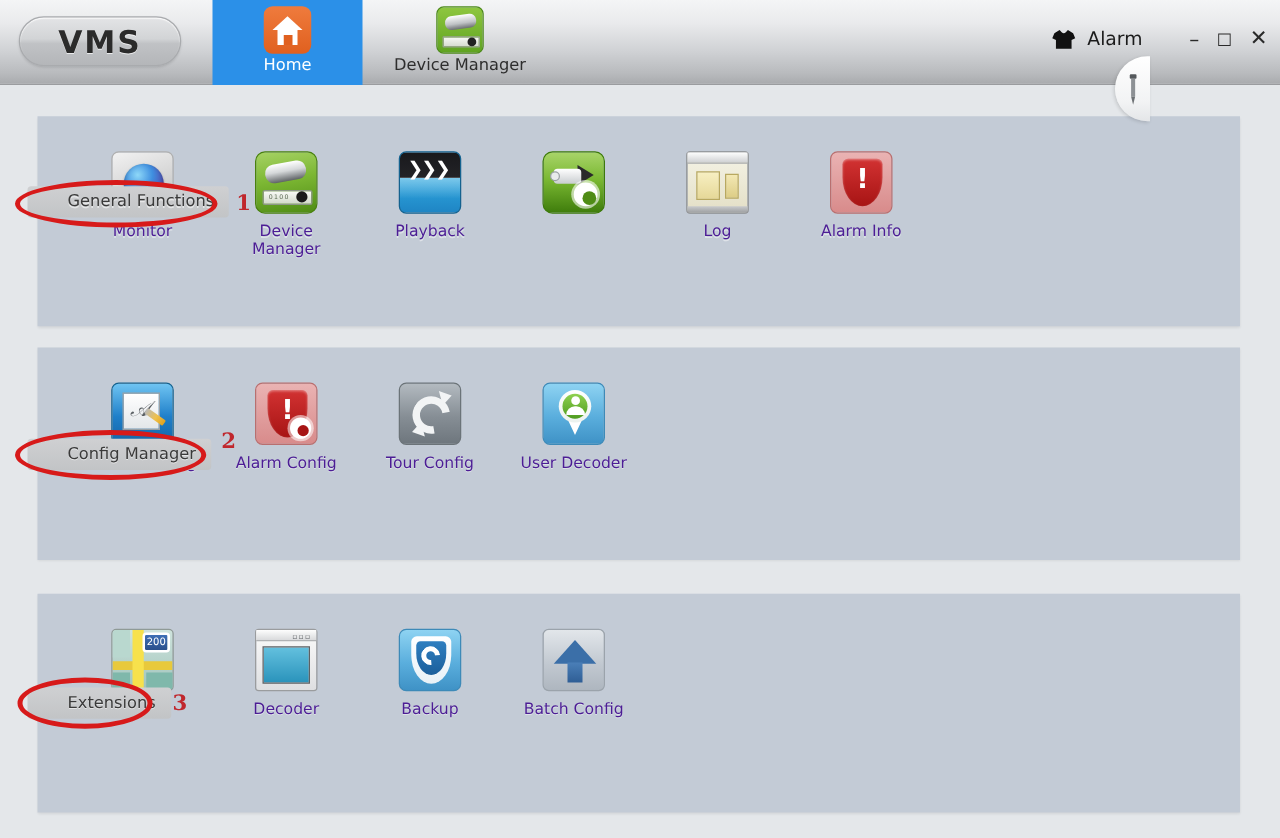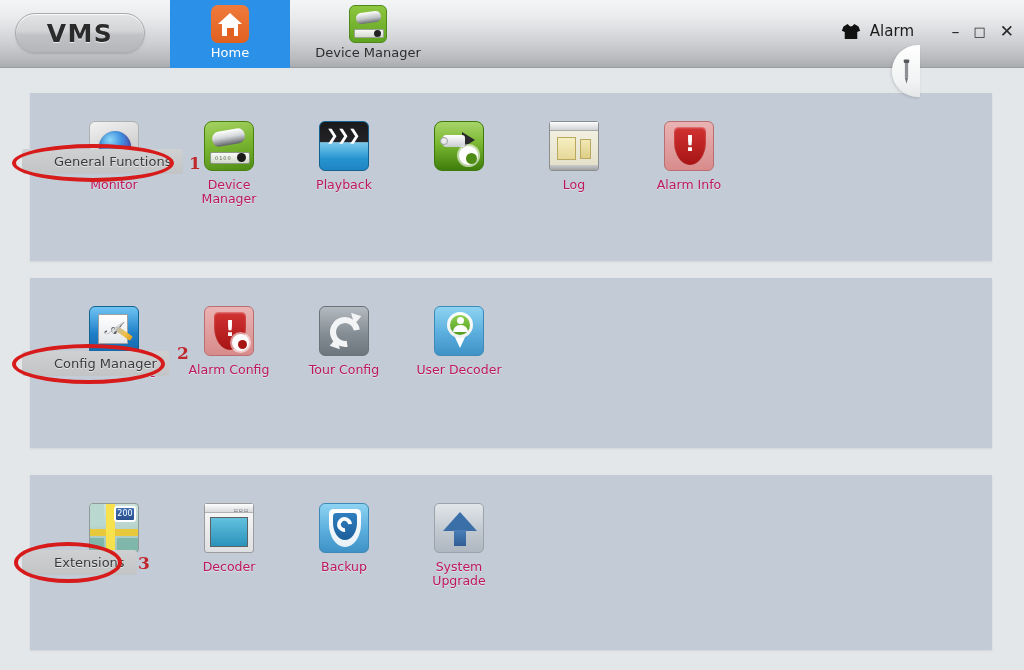--- a/index.html
+++ b/index.html
@@ -147,21 +147,21 @@
 
   
   .icon-row { position: absolute; left: 0; top: 0; width: 100%; height: 100%; }
   .tile {
     position: absolute; width: 100px; text-align: center; cursor: pointer;
   }
   .tile .glyph {
     width: 50px; height: 50px; margin: 0 auto 7px auto; position: relative;
   }
   .tile .caption {
-    font-size: 12.5px; color: #be185d; line-height: 14px;
+    font-size: 12.5px; color: #4c1d95; line-height: 14px;
     text-shadow: 0 1px 0 rgba(255,255,255,.45);
   }
 
   
   .g-base { width: 50px; height: 50px; border-radius: 6px; position: relative; }
 
   
   .g-monitor {
     background: linear-gradient(160deg,#f2f2f2 0%,#d9d9d9 45%,#bcbcbc 100%);
     border: 1px solid #b0b0b0;
@@ -638,21 +638,21 @@
             <div class="cyc"></div>
           </div>
           <div class="caption">Backup</div>
         </div>
 
         <div class="tile" style="left:379px; top:28px;">
           <div class="glyph g-base g-batch">
             <div class="arrowhead"></div>
             <div class="arrowstem"></div>
           </div>
-          <div class="caption">System Upgrade</div>
+          <div class="caption">Batch Config</div>
         </div>
 
       </div>
     </div>
 
     <div class="section-head sh-1">
       <span class="section-head-text">General Functions</span>
     </div>
     <div class="section-head sh-2">
       <span class="section-head-text">Config Manager</span>

